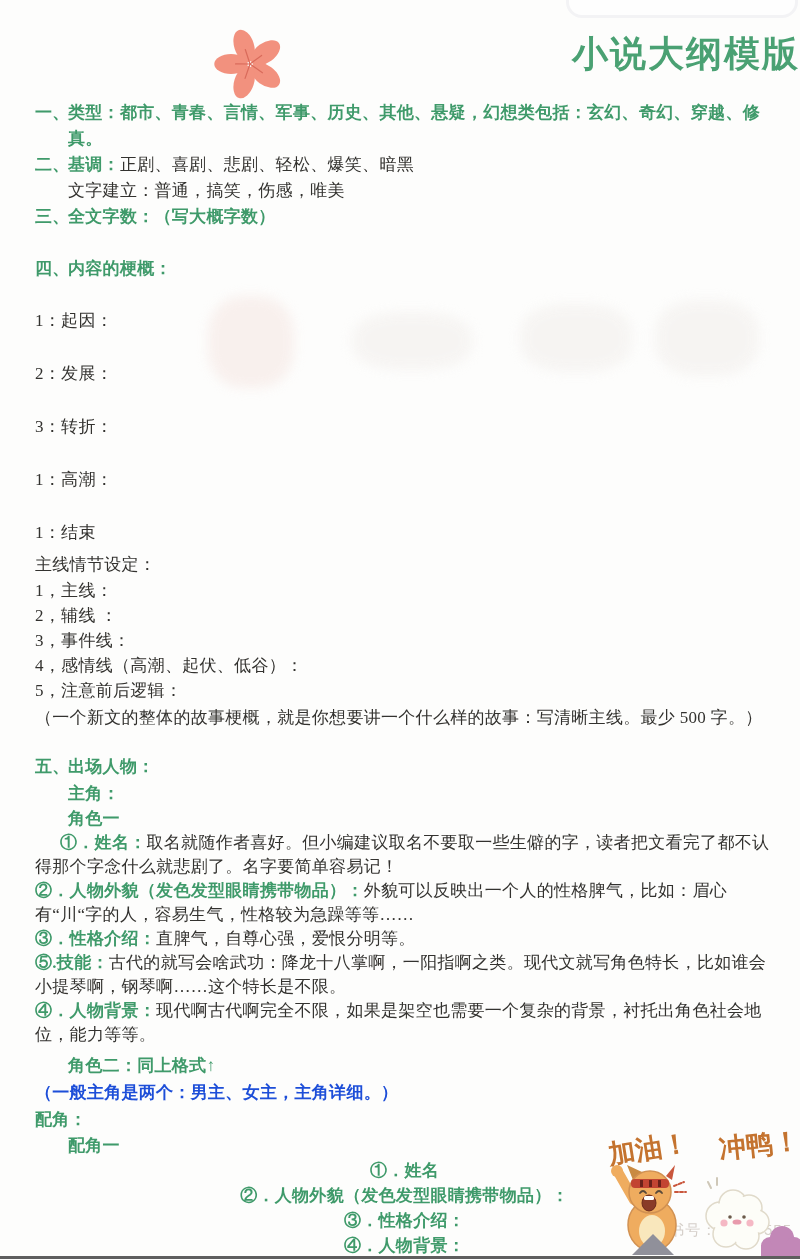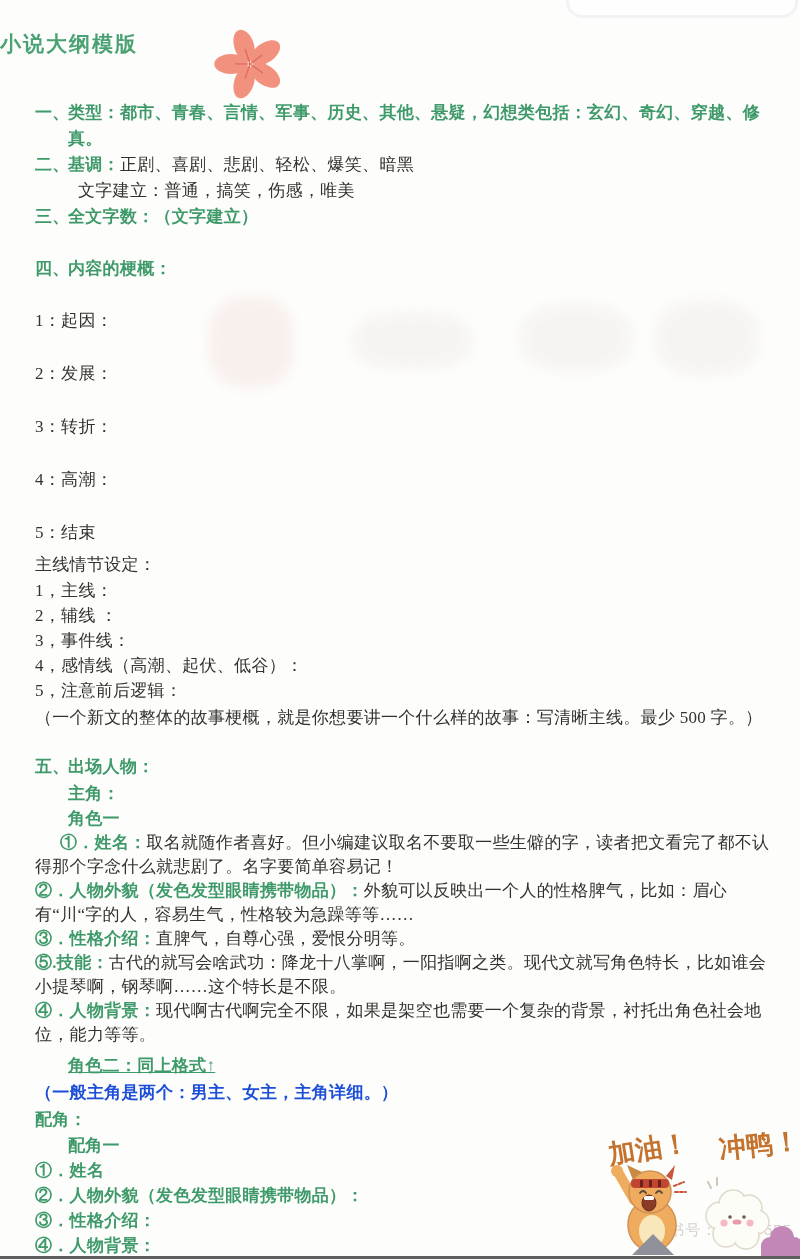--- a/index.html
+++ b/index.html
@@ -13,45 +13,45 @@
 
   
   .wm-blob { position:absolute; filter:blur(6px); border-radius:40%; opacity:.9; }
   .wm-b1 { left:208px; top:296px; width:86px; height:92px; background:#F8EFEC; }
   .wm-b2 { left:352px; top:312px; width:120px; height:58px; background:#F6F4F2; }
   .wm-b3 { left:520px; top:304px; width:112px; height:68px; background:#F6F4F2; }
   .wm-b4 { left:655px; top:300px; width:104px; height:76px; background:#F6F4F2; }
 
   header { position:relative; padding-top:30px; height:74px; }
   .flower { position:absolute; left:212px; top:24px; }
-  h1.title { text-align:left; font-size:21px; font-weight:bold; color:#4AA173; letter-spacing:2px; }
+  h1.title { text-align:right; font-size:36px; font-weight:bold; color:#4AA173; letter-spacing:2px; }
 
   .doc { padding:0 26px 0 35px; font-size:17px; letter-spacing:.3px; color:#33322F; margin-top:26px; }
   .green { color:#3F9A6A; }
   .bold  { font-weight:bold; }
   .dark  { color:#33322F; }
   .red   { color:#1d4ed8; }
 
   .hang { position:relative; padding-left:33px; line-height:26px; }
   .hang .marker { position:absolute; left:0; top:0; }
 
-  .sub      { margin-left:43px; line-height:26px; }
+  .sub      { margin-left:33px; line-height:26px; }
   .sec4-head{ margin-top:24px; line-height:30px; margin-bottom:2px; }
   .item-a   { line-height:32px;margin-top:21px; }
   .plot-head{ line-height:27px; margin-top:2px; }
   .item-b   { line-height:25px; }
   .note     { line-height:30px; margin-top:0; }
   .sec5-head{ margin-top:20px; line-height:28px; }
   .indent2  { margin-left:33px; line-height:25px; }
   .para     { line-height:24px; }
   .firstindent { text-indent:25px; }
-  .role2    { margin-top:5px; line-height:27px;text-decoration:underline; }
+  .role2    { margin-top:5px; line-height:27px; }
   .redline  { line-height:28px; }
   .support-label { line-height:26px; }
-  .support-item  { line-height:25px; }
+  .support-item  { line-height:25px;text-align:center; }
 
   
   .footer-art { position:absolute; right:0; bottom:4px; width:240px; height:132px; }
   .wm-id { position:absolute; right:8px; bottom:16px; font-size:15px; letter-spacing:1px;
     color:#D5CFC9; font-family:"Liberation Sans",sans-serif; }
   .mascot { position:absolute; right:0; bottom:0; }
 
   .bottom-line { position:absolute; left:0; bottom:1px; width:100%; height:3px; background:#5E5E5E; }
 </style>
 </head>
@@ -87,28 +87,28 @@
     <h1 class="title">小说大纲模版</h1>
   </header>
 
   <main class="doc">
 
     <p class="hang green bold"><span class="marker">一、</span><span>类型：都市、青春、言情、军事、历史、其他、悬疑，幻想类包括：玄幻、奇幻、穿越、修真。</span></p>
 
     <p class="hang"><span class="marker green bold">二、</span><span class="green bold">基调：</span><span class="dark">正剧、喜剧、悲剧、轻松、爆笑、暗黑</span></p>
     <p class="sub dark">文字建立：普通，搞笑，伤感，唯美</p>
 
-    <p class="hang green bold"><span class="marker">三、</span><span>全文字数：（文字建立）</span></p>
+    <p class="hang green bold"><span class="marker">三、</span><span>全文字数：（写大概字数）</span></p>
 
     <p class="hang green bold sec4-head"><span class="marker">四、</span><span>内容的梗概：</span></p>
     <p class="item-a dark">1：起因：</p>
     <p class="item-a dark">2：发展：</p>
     <p class="item-a dark">3：转折：</p>
-    <p class="item-a dark">4：高潮：</p>
-    <p class="item-a dark">5：结束</p>
+    <p class="item-a dark">1：高潮：</p>
+    <p class="item-a dark">1：结束</p>
     <p class="plot-head dark">主线情节设定：</p>
     <p class="item-b dark">1，主线：</p>
     <p class="item-b dark">2，辅线 ：</p>
     <p class="item-b dark">3，事件线：</p>
     <p class="item-b dark">4，感情线（高潮、起伏、低谷）：</p>
     <p class="item-b dark">5，注意前后逻辑：</p>
     <p class="note dark">（一个新文的整体的故事梗概，就是你想要讲一个什么样的故事：写清晰主线。最少 500 字。）</p>
 
     <p class="hang green bold sec5-head"><span class="marker">五、</span><span>出场人物：</span></p>
     <p class="indent2 green bold">主角：</p>

